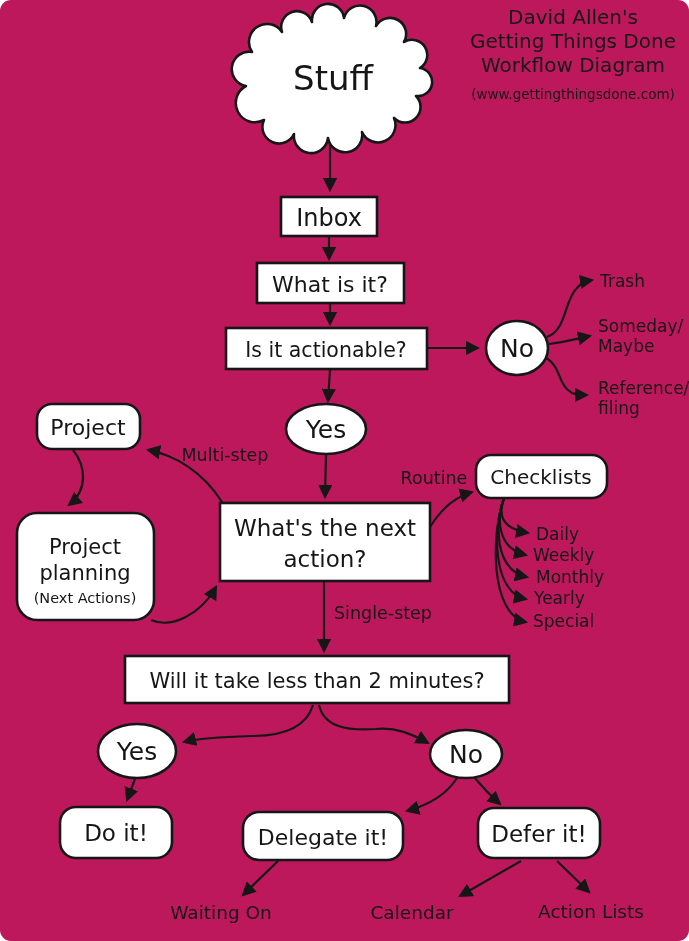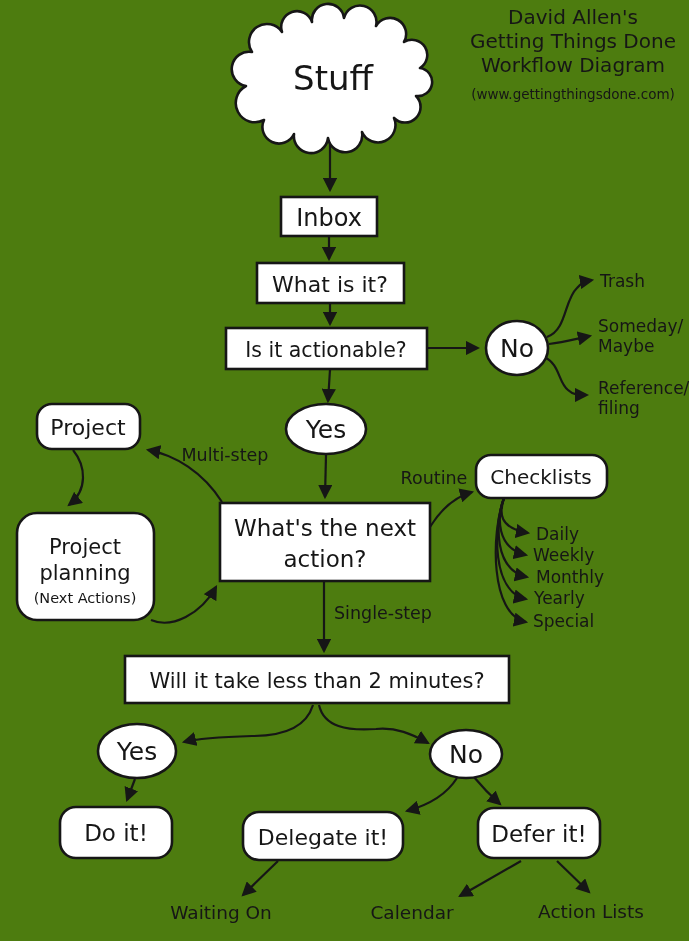--- a/index.html
+++ b/index.html
@@ -1,19 +1,20 @@
 <!DOCTYPE html>
 <html><head>
 <meta charset="utf-8">
 <style>
   html, body { margin: 0; padding: 0; background: #ffffff; }
   .page {
     width: 689px; height: 941px; position: relative;
-    background: #4d7c0f; overflow: hidden;
+    background: #be185d; overflow: hidden;
     font-family: "DejaVu Sans", sans-serif;
+    border-radius: 11px;
   }
   svg text {
     font-family: "DejaVu Sans", sans-serif;
     fill: #161616;
   }
   .shape { fill: #ffffff; stroke: #161616; stroke-width: 2.6; }
   .edge  { fill: none; stroke: #161616; stroke-width: 2.2; }
   .node-label { font-size: 24px; }
   .leaf-label { font-size: 17px; }
   .edge-label { font-size: 17.5px; }

